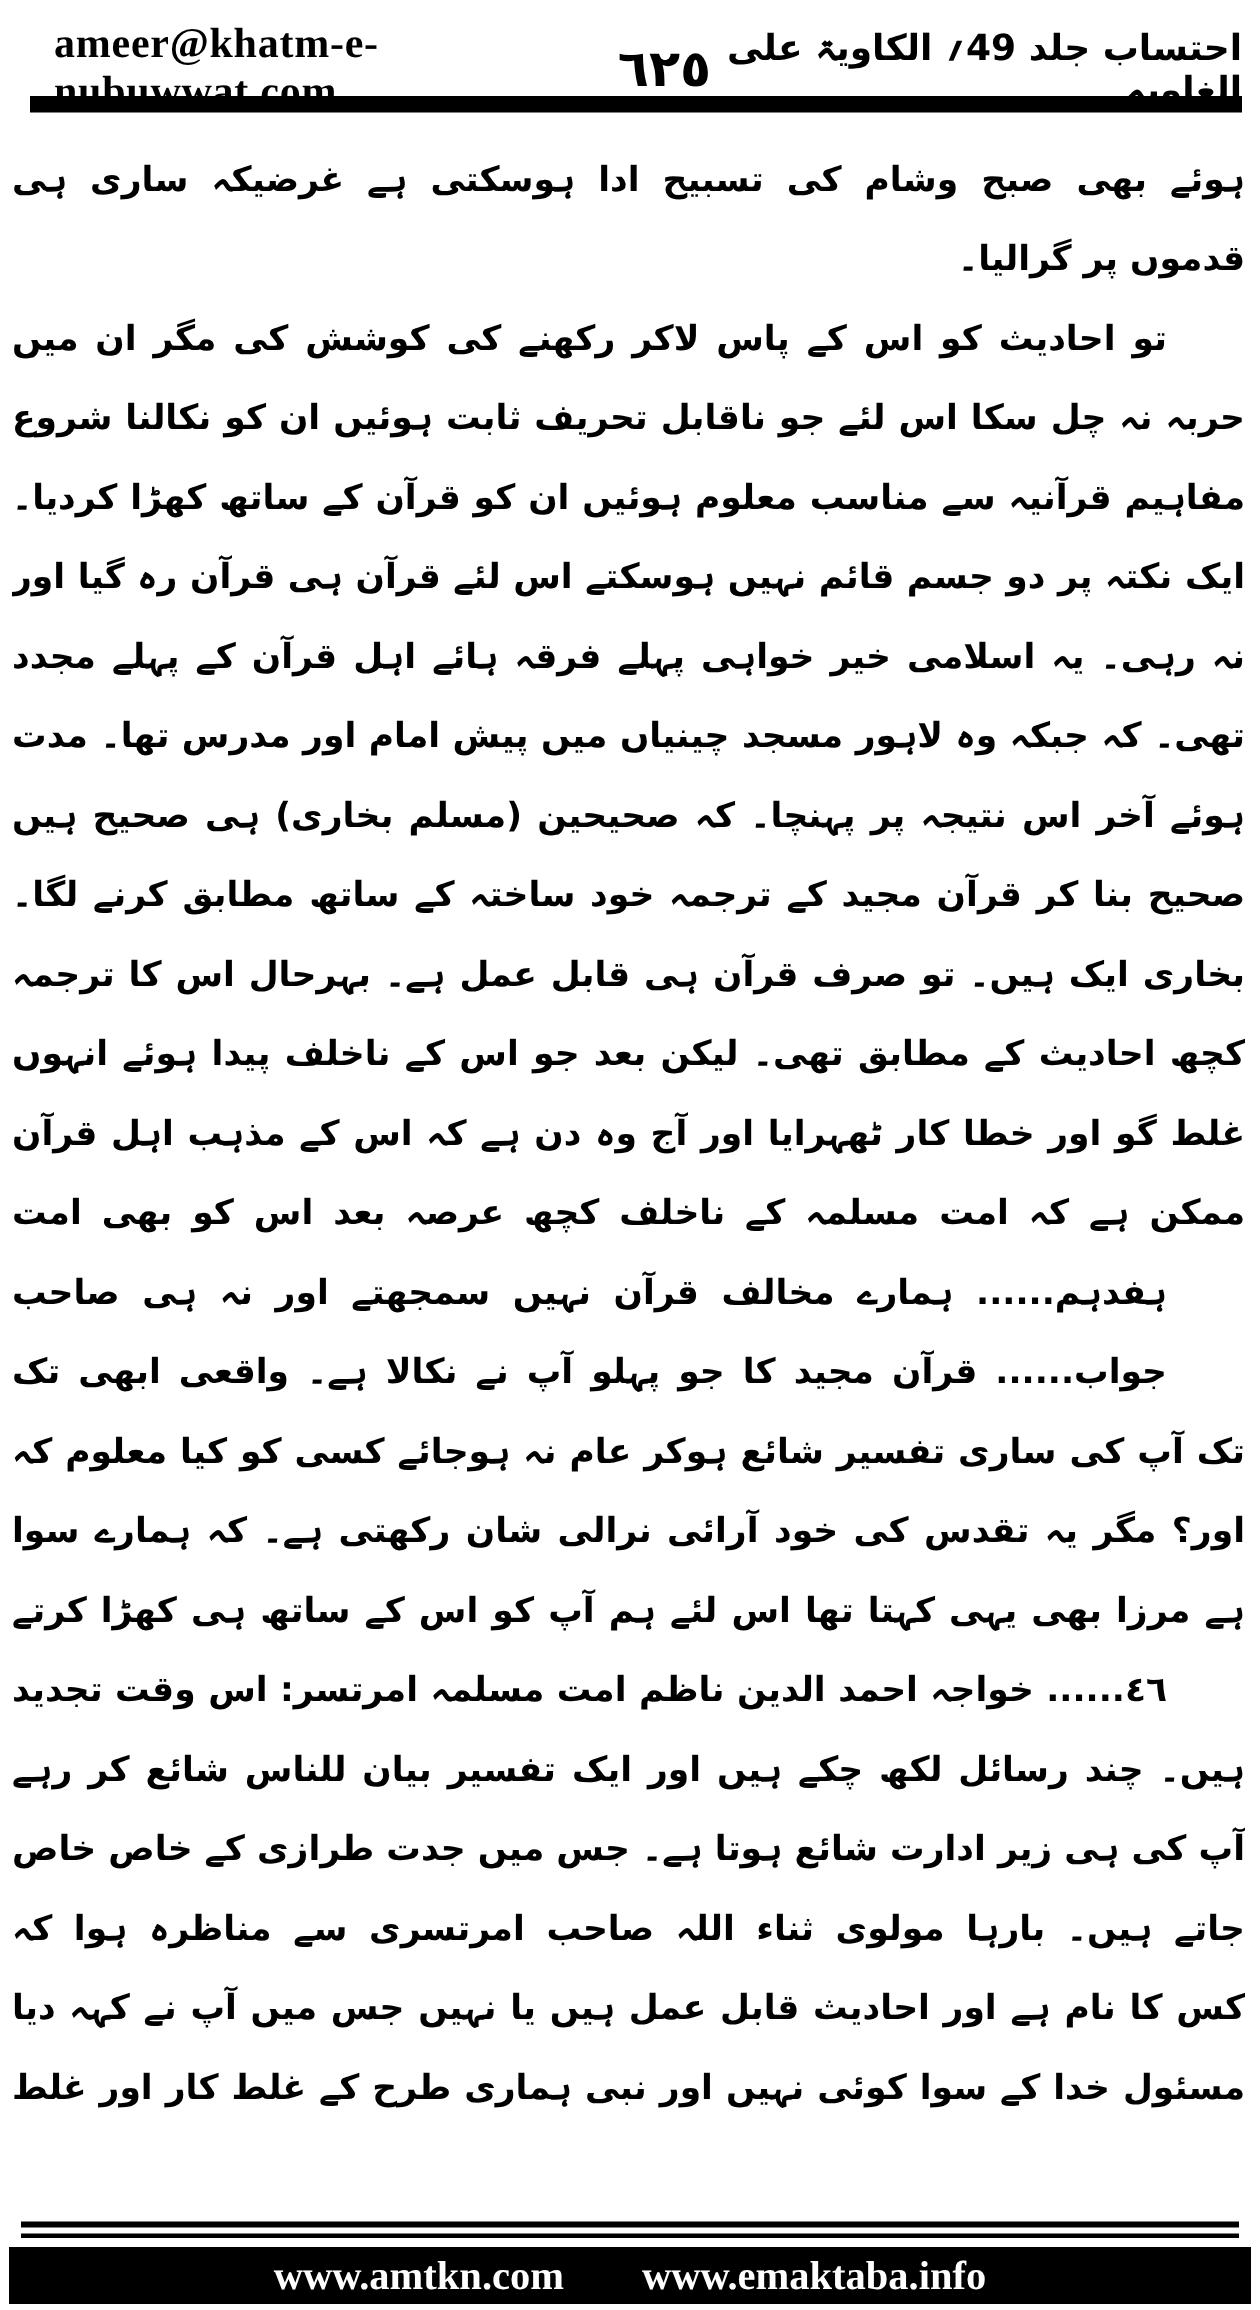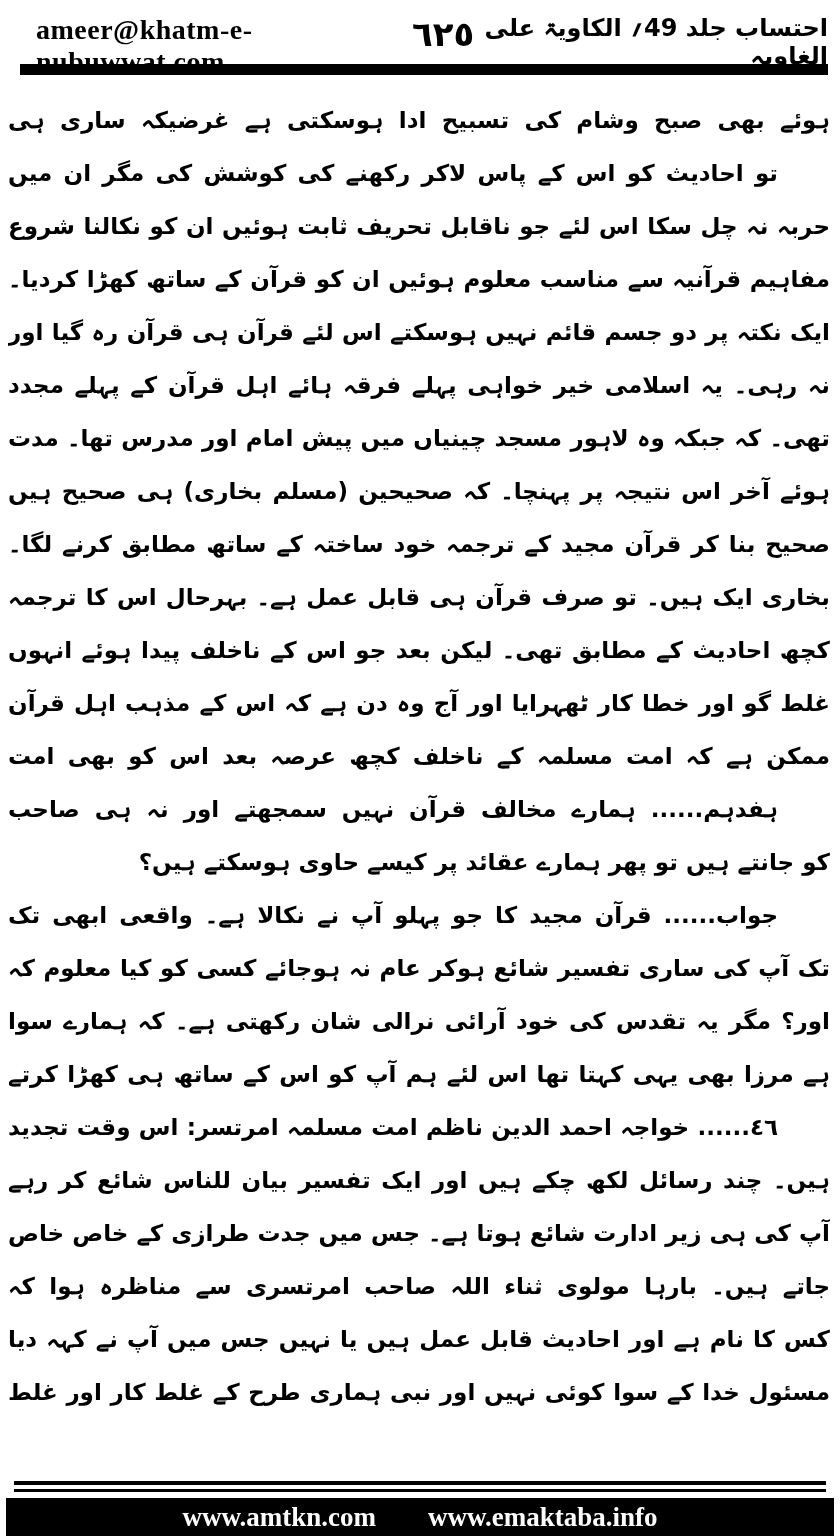--- a/index.html
+++ b/index.html
@@ -8,21 +8,21 @@
     width:840px; height:1540px;
     margin:0 auto;
     background:#ffffff;
     color:#000;
     font-family:"DejaVu Sans", sans-serif;
     overflow:hidden;
   }
   
   .hdr {
     position:absolute; top:14px; left:36px; right:12px;
-    display:flex; 
+    display:flex; align-items:center;
   }
   .hdr-email {
     font-family:"Liberation Serif", serif;
     font-weight:bold; font-size:28px; letter-spacing:0.5px;
   }
   .hdr-pagenum {
     direction:rtl;
     font-weight:bold; font-size:34px;
     margin-left:42px;
   }
@@ -70,34 +70,34 @@
   <div class="hdr">
     <span class="hdr-email">ameer@khatm-e-nubuwwat.com</span>
     <span class="hdr-pagenum">٦٢٥</span>
     <span class="hdr-title">احتساب جلد 49؍ الکاویۃ علی الغاویہ</span>
   </div>
 
   <div class="hdr-rule"></div>
 
   <div class="body-text" id="body-text">
       <div class="line j">ہوئے بھی صبح وشام کی تسبیح ادا ہوسکتی ہے غرضیکہ ساری ہی شریعت بدل ڈالی اور جب قرآن کو نیچے</div>
+      <div class="line">قدموں پر گرالیا۔</div>
       <div class="line j in">تو احادیث کو اس کے پاس لاکر رکھنے کی کوشش کی مگر ان میں تحریف اور تبدیل معانی کا</div>
       <div class="line j">حربہ نہ چل سکا اس لئے جو ناقابل تحریف ثابت ہوئیں ان کو نکالنا شروع کردیا اور جو تحریف شدہ</div>
       <div class="line j">مفاہیم قرآنیہ سے مناسب معلوم ہوئیں ان کو قرآن کے ساتھ کھڑا کردیا۔ مگر آپ جانتے ہیں کہ</div>
       <div class="line j">ایک نکتہ پر دو جسم قائم نہیں ہوسکتے اس لئے قرآن ہی قرآن رہ گیا اور احادیث نبویہ کی ضرورت باقی</div>
       <div class="line j">نہ رہی۔ یہ اسلامی خیر خواہی پہلے فرقہ ہائے اہل قرآن کے پہلے مجدد عبداللہ چکڑالوی نے ظاہر کی</div>
       <div class="line j">تھی۔ کہ جبکہ وہ لاہور مسجد چینیاں میں پیش امام اور مدرس تھا۔ مدت تک صحاح ستہ کا درس دیتے</div>
       <div class="line j">ہوئے آخر اس نتیجہ پر پہنچا۔ کہ صحیحین (مسلم بخاری) ہی صحیح ہیں کہ کچھ عرصہ بعد صرف صحیح بخاری کو</div>
       <div class="line j">صحیح بنا کر قرآن مجید کے ترجمہ خود ساختہ کے ساتھ مطابق کرنے لگا۔ آخر کہہ دیا کہ یہ ترجمہ اور صحیح</div>
       <div class="line j">بخاری ایک ہیں۔ تو صرف قرآن ہی قابل عمل ہے۔ بہرحال اس کا ترجمہ اور تشریح قرآنی کچھ نہ</div>
       <div class="line j">کچھ احادیث کے مطابق تھی۔ لیکن بعد جو اس کے ناخلف پیدا ہوئے انہوں نے اپنے مرشد کو بھی</div>
       <div class="line j">غلط گو اور خطا کار ٹھہرایا اور آج وہ دن ہے کہ اس کے مذہب اہل قرآن کو بھی بدعت سمجھا جاتا ہے</div>
       <div class="line j">ممکن ہے کہ امت مسلمہ کے ناخلف کچھ عرصہ بعد اس کو بھی امت مسلمہ ہی کہنے لگ جائیں۔</div>
       <div class="line j in">ہفدہم...... ہمارے مخالف قرآن نہیں سمجھتے اور نہ ہی صاحب قرآن کی حقیقت</div>
-      <div class="line">کو جانتے ہیں تو پھر ہمارے عقائد پر کیسے حاوی ہوسکتے ہیں؟</div>
       <div class="line j in">جواب...... قرآن مجید کا جو پہلو آپ نے نکالا ہے۔ واقعی ابھی تک مشتبہ ہے جب</div>
       <div class="line j">تک آپ کی ساری تفسیر شائع ہوکر عام نہ ہوجائے کسی کو کیا معلوم کہ آپ صاحب قرآن ہیں یا کوئی</div>
       <div class="line j">اور؟ مگر یہ تقدس کی خود آرائی نرالی شان رکھتی ہے۔ کہ ہمارے سوا کسی نے قرآن نہ سمجھا اور نہ سمجھتا</div>
       <div class="line j">ہے مرزا بھی یہی کہتا تھا اس لئے ہم آپ کو اس کے ساتھ ہی کھڑا کرتے ہیں اور کہتے ہیں کہ:</div>
       <div class="line j in">٤٦...... خواجہ احمد الدین ناظم امت مسلمہ امرتسر: اس وقت تجدید قرآن میں منہمک</div>
       <div class="line j">ہیں۔ چند رسائل لکھ چکے ہیں اور ایک تفسیر بیان للناس شائع کر رہے ہیں۔ ماہواری رسالہ البلاغ</div>
       <div class="line j">آپ کی ہی زیر ادارت شائع ہوتا ہے۔ جس میں جدت طرازی کے خاص خاص نمونے شائع کئے</div>
       <div class="line j">جاتے ہیں۔ بارہا مولوی ثناء اللہ صاحب امرتسری سے مناظرہ ہوا کہ رسول کی حیثیت کیا ہے اور وحی</div>
       <div class="line j">کس کا نام ہے اور احادیث قابل عمل ہیں یا نہیں جس میں آپ نے کہہ دیا کہ اصل مطاع غیر</div>
       <div class="line j">مسئول خدا کے سوا کوئی نہیں اور نبی ہماری طرح کے غلط کار اور غلط گو ہوتے ہیں اور جو شخص حدیث</div>

